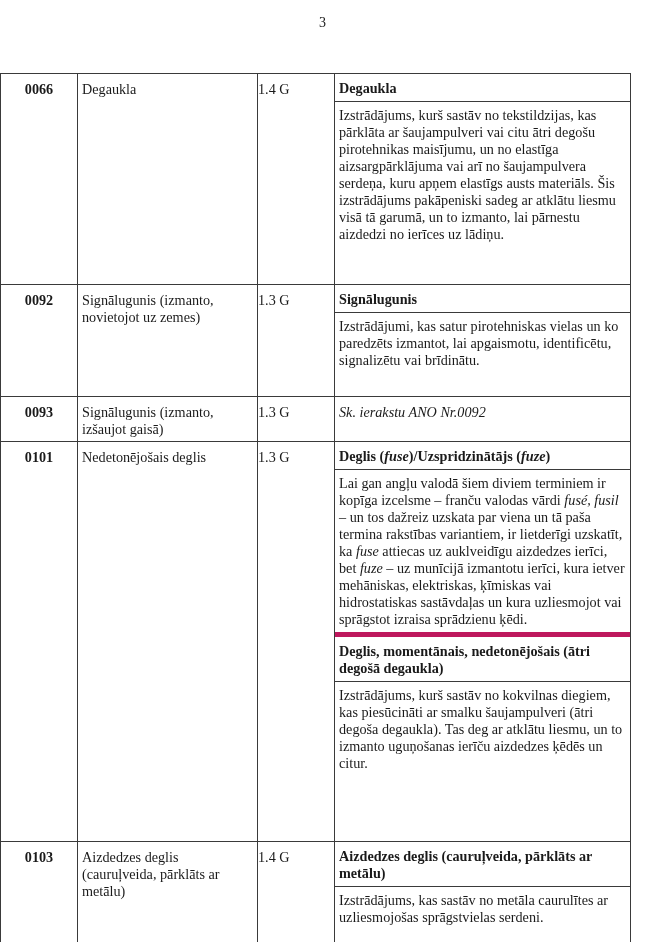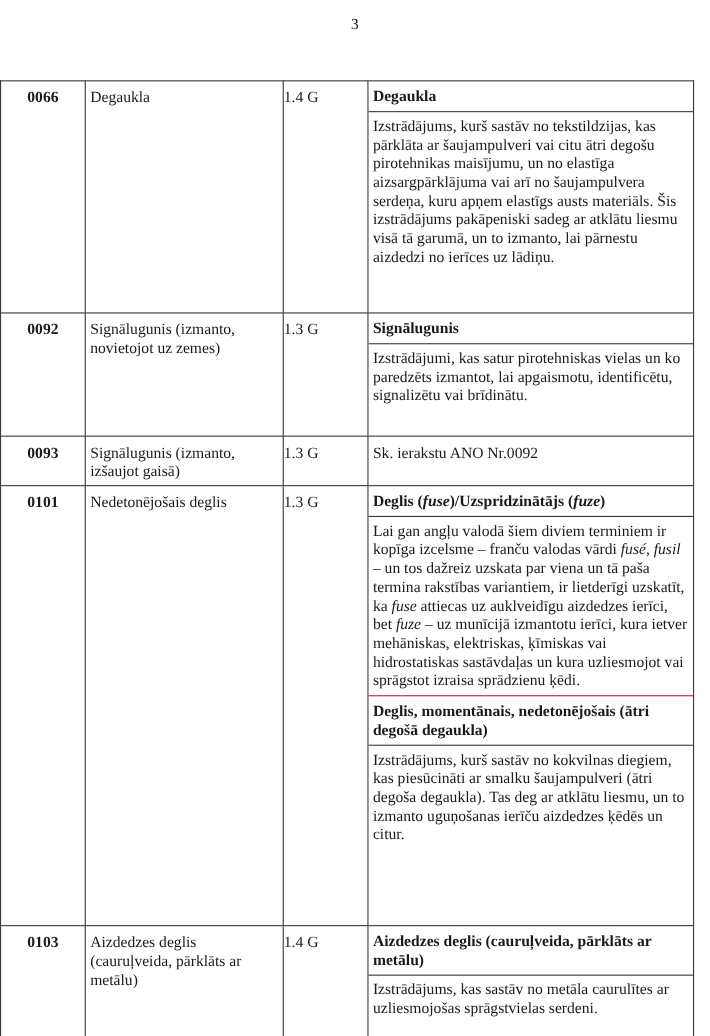--- a/index.html
+++ b/index.html
@@ -27,22 +27,22 @@
   .name { padding: 7px 4px 0 4px !important; }
   .div { text-align: left; padding-top: 7px !important; }
   .defs { padding: 0 !important; }
   .def-term {
     font-weight: bold; padding: 6px 4px 4px 4px;
     border-bottom: 1px solid #3a3a3a;
   }
   .def-text {
     padding: 5px 4px 4px 4px;
   }
-  .def-text + .def-term { border-top: 1px solid #be185d; }
-  .plain-text { padding: 7px 4px 20px 4px; }
+  .def-text + .def-term { border-top: 5px solid #be185d; }
+  .plain-text { padding: 7px 4px 20px 4px; font-style: italic; }
   i { font-style: italic; }
 </style>
 </head>
 <body>
 
 <div class="page-number">3</div>
 
 <table class="un-table">
   <colgroup>
     <col class="c-num">

